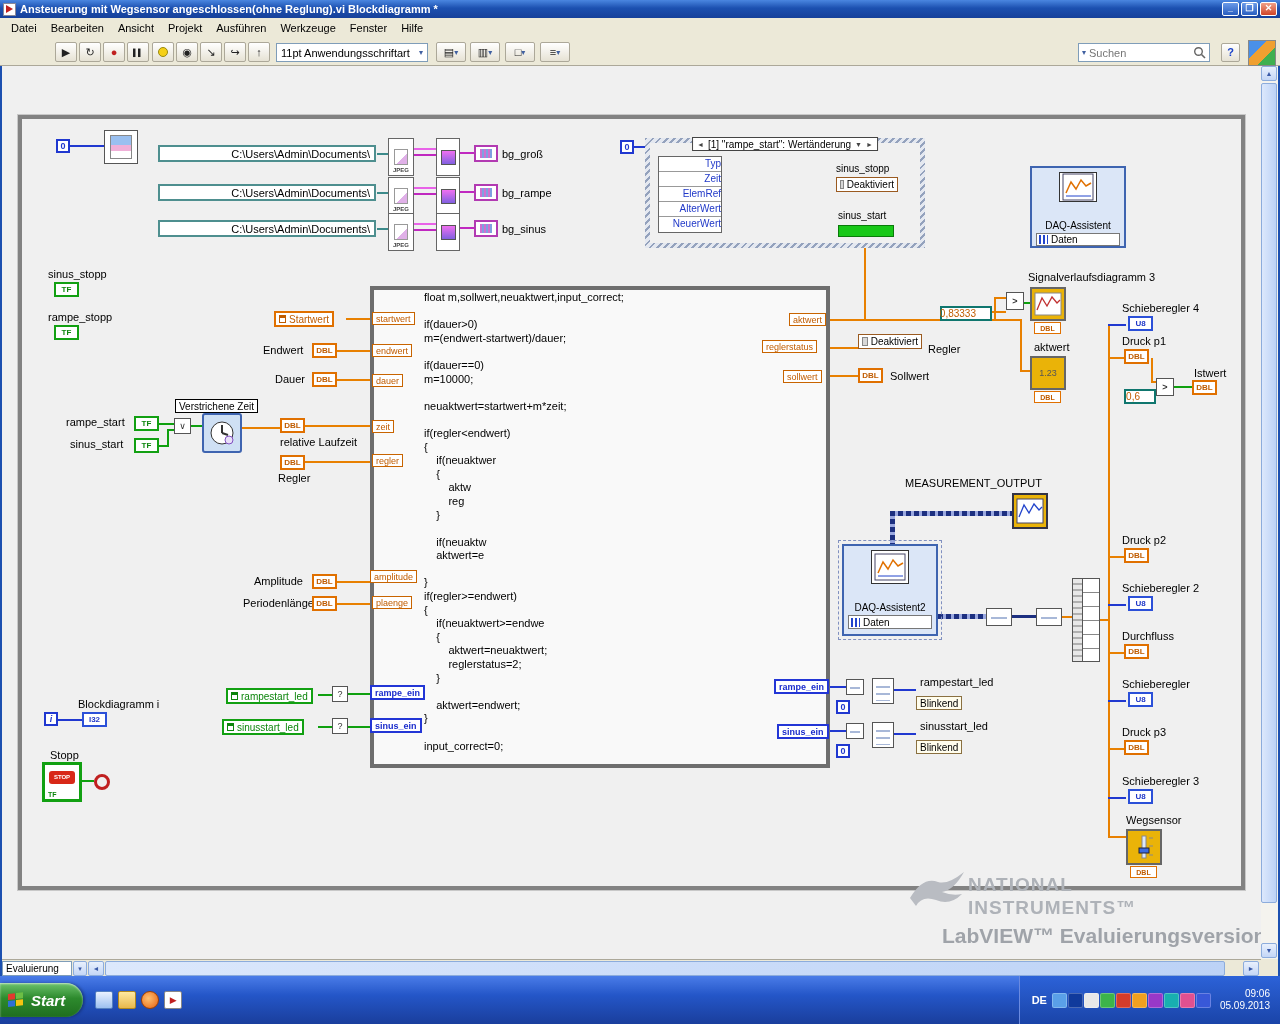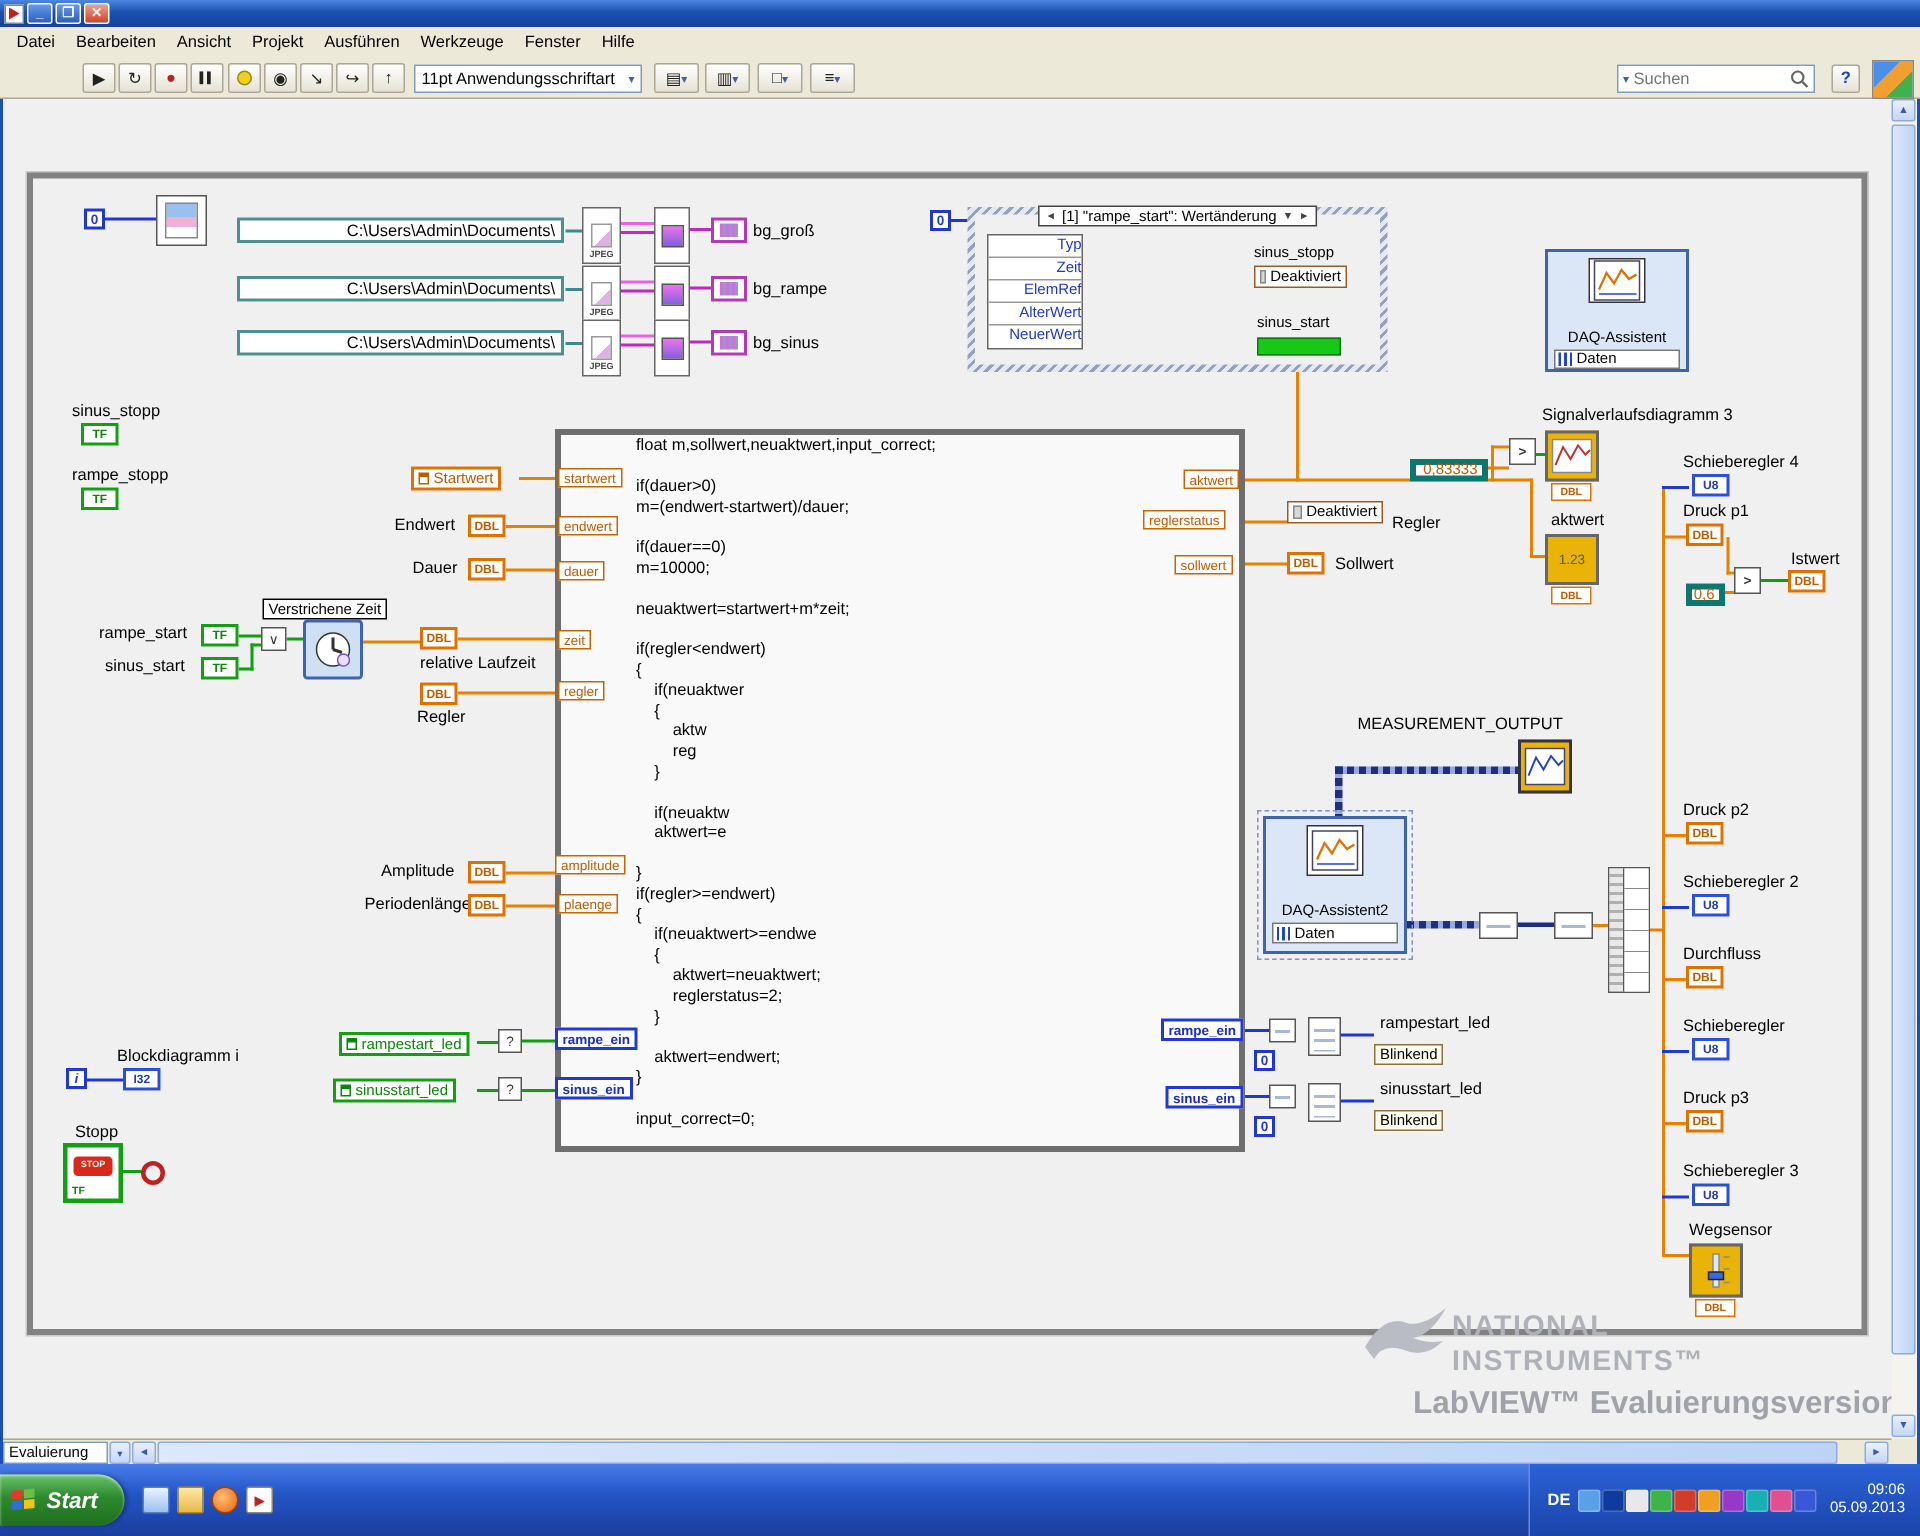--- a/index.html
+++ b/index.html
@@ -30,21 +30,21 @@
 .loop{position:absolute;left:18px;top:115px;width:1227px;height:775px;border:4px solid #828282;box-shadow:0 0 0 1px #c8c8c8;}
 .lbl{position:absolute;font-size:11px;white-space:nowrap;z-index:3;}
 .wire{position:absolute;z-index:1;}
 .term{position:absolute;width:25px;height:15px;background:#fff;display:flex;align-items:center;justify-content:center;font-weight:bold;font-size:8px;z-index:3;}
 .term.dbl{border:2px solid #e07000;color:#c05c00;}
 .term.tf{border:2px solid #12a012;color:#0c850c;}
 .term.u8{border:2px solid #2b50d8;color:#2038c8;}
 .term.i32{border:2px solid #2b50d8;color:#2038c8;}
 .term.tag{width:27px;height:12px;font-size:7px;border-width:1px;}
 .bconst{position:absolute;width:14px;height:14px;background:#fff;border:2px solid #2038d0;color:#2038d0;font-size:9px;font-weight:bold;display:flex;align-items:center;justify-content:center;z-index:3;}
-.oconst{position:absolute;height:15px;background:#fff;border:4px solid #0f766e;color:#c05c00;font-size:10px;display:flex;align-items:center;justify-content:flex-end;padding:0 3px;z-index:3;}
+.oconst{position:absolute;height:15px;background:#fff;border:2px solid #0f766e;color:#c05c00;font-size:10px;display:flex;align-items:center;justify-content:flex-end;padding:0 14px;z-index:3;}
 .nlabel{position:absolute;height:13px;background:#fff;border:1px solid #c86400;color:#c05c00;font-size:9px;display:flex;align-items:center;padding:0 3px;white-space:nowrap;z-index:4;}
 .nlabel.blue{height:15px;border:2px solid #2336d6;color:#1a2ccc;font-weight:bold;font-size:9px;}
 .localvar{position:absolute;height:16px;background:#fff;border:2px solid #e07000;color:#c05c00;font-size:10px;display:flex;align-items:center;padding:0 3px;gap:3px;white-space:nowrap;z-index:3;}
 .localvar.green{border-color:#12a012;color:#0c850c;}
 .lv-g{width:7px;height:8px;border:1px solid currentColor;border-top-width:3px;}
 .pathbox{position:absolute;height:17px;background:#fff;border:2px solid #4e8f8f;font-size:11px;display:flex;align-items:center;justify-content:flex-end;padding:0 4px;z-index:3;}
 .jpegico{position:absolute;width:26px;height:38px;background:#fff;border:1px solid #666;display:flex;flex-direction:column;align-items:center;justify-content:flex-end;padding-bottom:2px;z-index:3;}
 .jp-g{width:14px;height:16px;border:1px solid #999;background:linear-gradient(135deg,#fff 60%,#e0b0e8 60%);margin-bottom:2px;}
 .jpegico span{font-size:6px;font-weight:bold;color:#444;}
 .decico{position:absolute;width:24px;height:38px;background:#fff;border:1px solid #666;display:flex;align-items:center;justify-content:center;z-index:3;}
@@ -112,20 +112,21 @@
 .clock{color:#fff;font-size:10px;text-align:right;line-height:12px;margin-left:8px;}
 .lang{color:#fff;font-size:11px;font-weight:bold;margin-right:4px;}
 </style>
 </head>
 <body>
 
 <div class="titlebar">
   <span class="app-icon">
       <b></b>
     </span>
+  <span class="title-text">Ansteuerung mit Wegsensor angeschlossen(ohne Reglung).vi Blockdiagramm *</span>
   <span class="tb-btn">_</span>
   <span class="tb-btn">❐</span>
   <span class="tb-btn close">✕</span>
 </div>
 
 <div class="menubar">
     <span class="menu-item">Datei</span>
     <span class="menu-item">Bearbeiten</span>
     <span class="menu-item">Ansicht</span>
     <span class="menu-item">Projekt</span>

